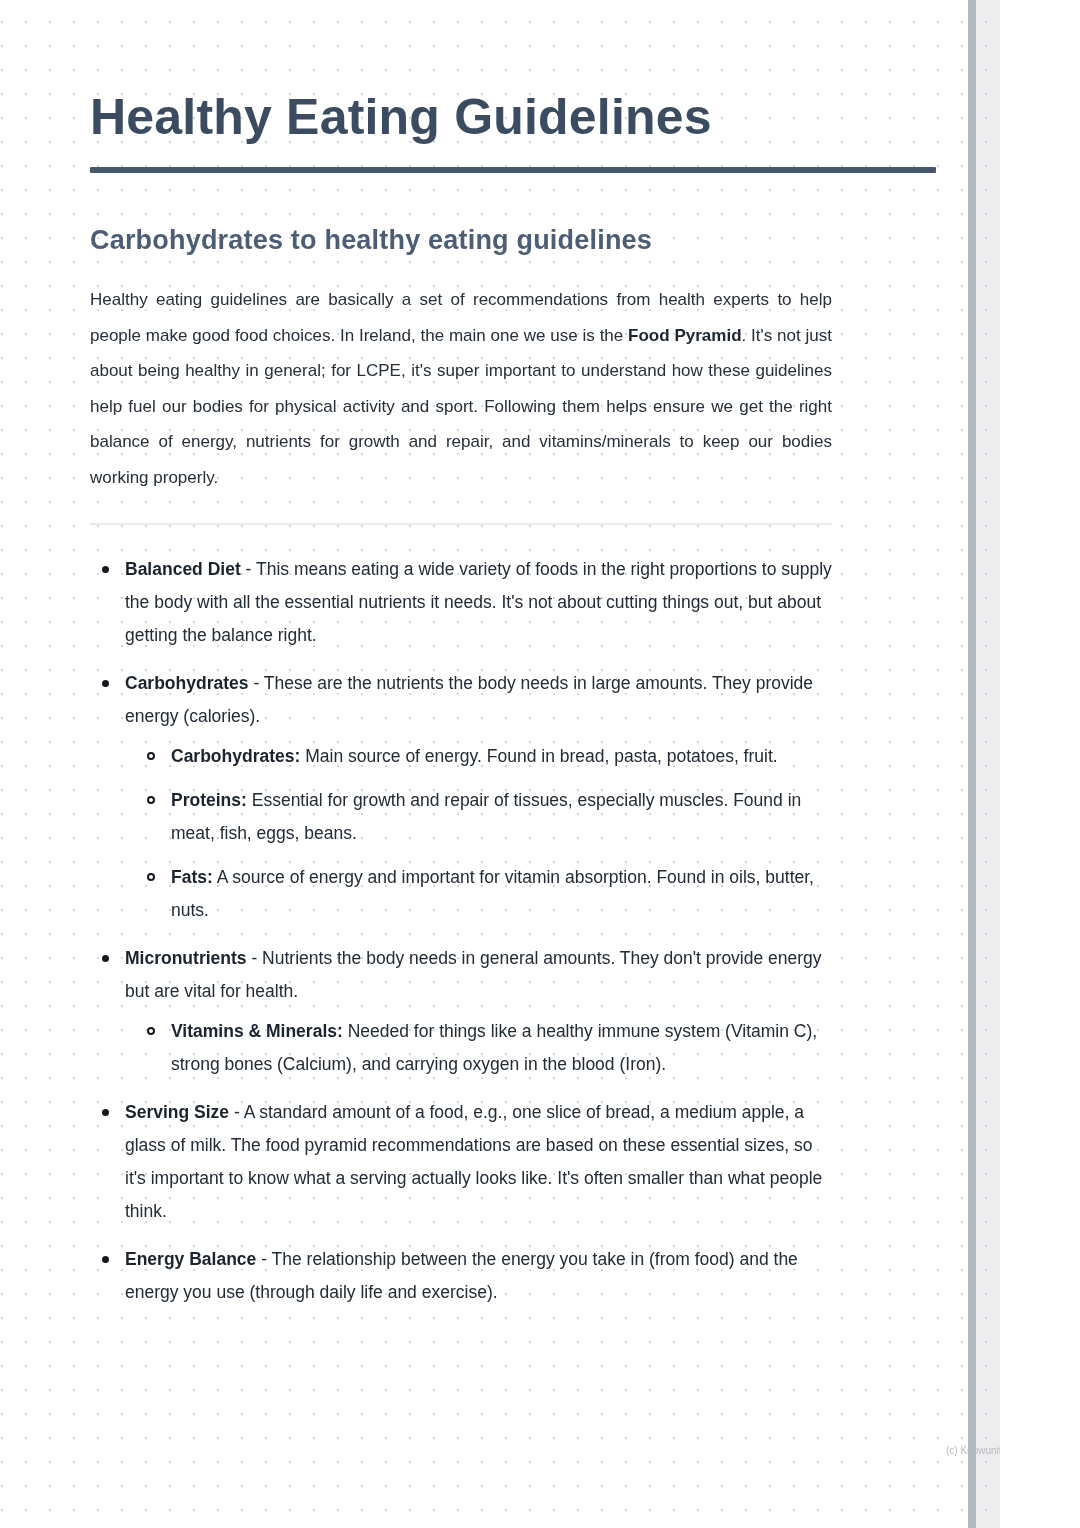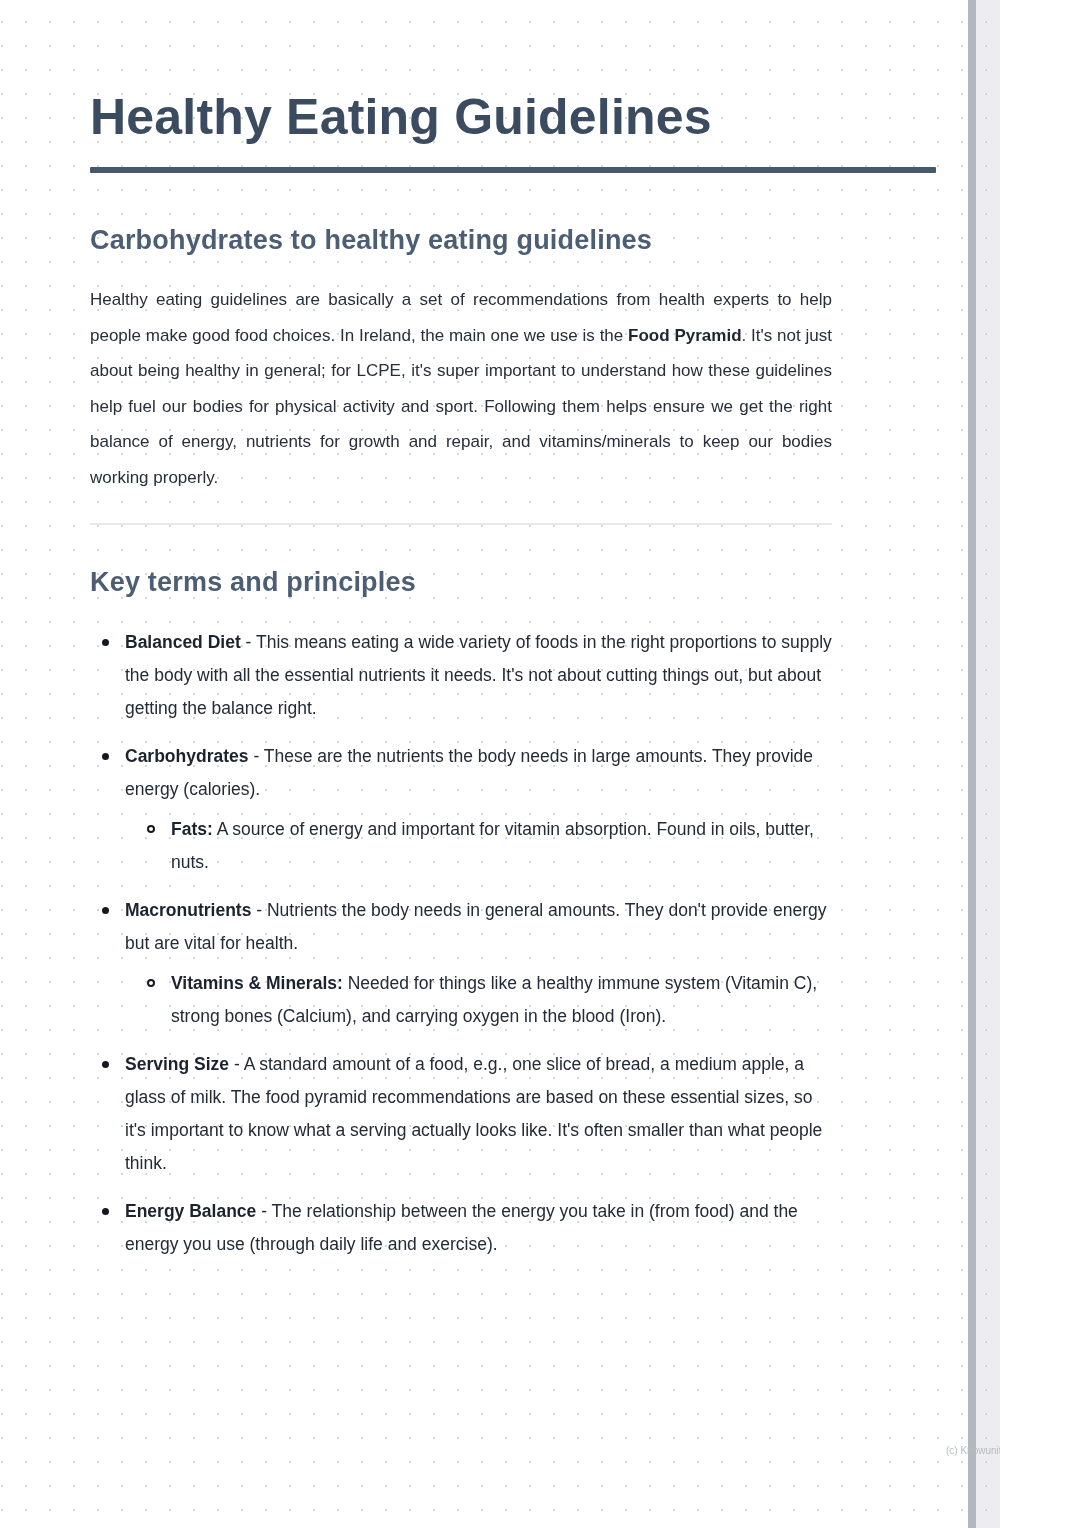--- a/index.html
+++ b/index.html
@@ -134,43 +134,50 @@
 
     <h1 class="doc-title">Healthy Eating Guidelines</h1>
     <div class="title-rule"></div>
 
     <h2 class="section-heading h2-intro">Carbohydrates to healthy eating guidelines</h2>
 
     <p class="intro-para"><span>Healthy eating guidelines are basically a set of recommendations from health experts to help people make good food choices. In Ireland, the main one we use is the </span><b>Food Pyramid</b><span>. It's not just about being healthy in general; for LCPE, it's super important to understand how these guidelines help fuel our bodies for physical activity and sport. Following them helps ensure we get the right balance of energy, nutrients for growth and repair, and vitamins/minerals to keep our bodies working properly.</span></p>
 
     <hr class="divider">
 
-    <h2 class="section-heading h2-terms">Key terms and principles</h2>
 
     <ul class="bullets">
 
       <li>
         <span class="marker"></span>
         <span class="term">Balanced Diet</span><span> - </span><span>This means eating a wide variety of foods in the right proportions to supply the body with all the essential nutrients it needs. It's not about cutting things out, but about getting the balance right.</span>
       </li>
 
       <li>
         <span class="marker"></span>
         <span class="term">Carbohydrates</span><span> - </span><span>These are the nutrients the body needs in large amounts. They provide energy (calories).</span>
         <ul class="sub">
           <li>
             <span class="marker"></span>
+            <span class="term">Carbohydrates:</span><span> Main source of energy. Found in bread, pasta, potatoes, fruit.</span>
+          </li>
+          <li>
+            <span class="marker"></span>
+            <span class="term">Proteins:</span><span> Essential for growth and repair of tissues, especially muscles. Found in meat, fish, eggs, beans.</span>
+          </li>
+          <li>
+            <span class="marker"></span>
             <span class="term">Fats:</span><span> A source of energy and important for vitamin absorption. Found in oils, butter, nuts.</span>
           </li>
         </ul>
       </li>
 
       <li>
         <span class="marker"></span>
-        <span class="term">Macronutrients</span><span> - </span><span>Nutrients the body needs in general amounts. They don't provide energy but are vital for health.</span>
+        <span class="term">Micronutrients</span><span> - </span><span>Nutrients the body needs in general amounts. They don't provide energy but are vital for health.</span>
         <ul class="sub">
           <li>
             <span class="marker"></span>
             <span class="term">Vitamins &amp; Minerals:</span><span> Needed for things like a healthy immune system (Vitamin C), strong bones (Calcium), and carrying oxygen in the blood (Iron).</span>
           </li>
         </ul>
       </li>
 
       <li>
         <span class="marker"></span>

